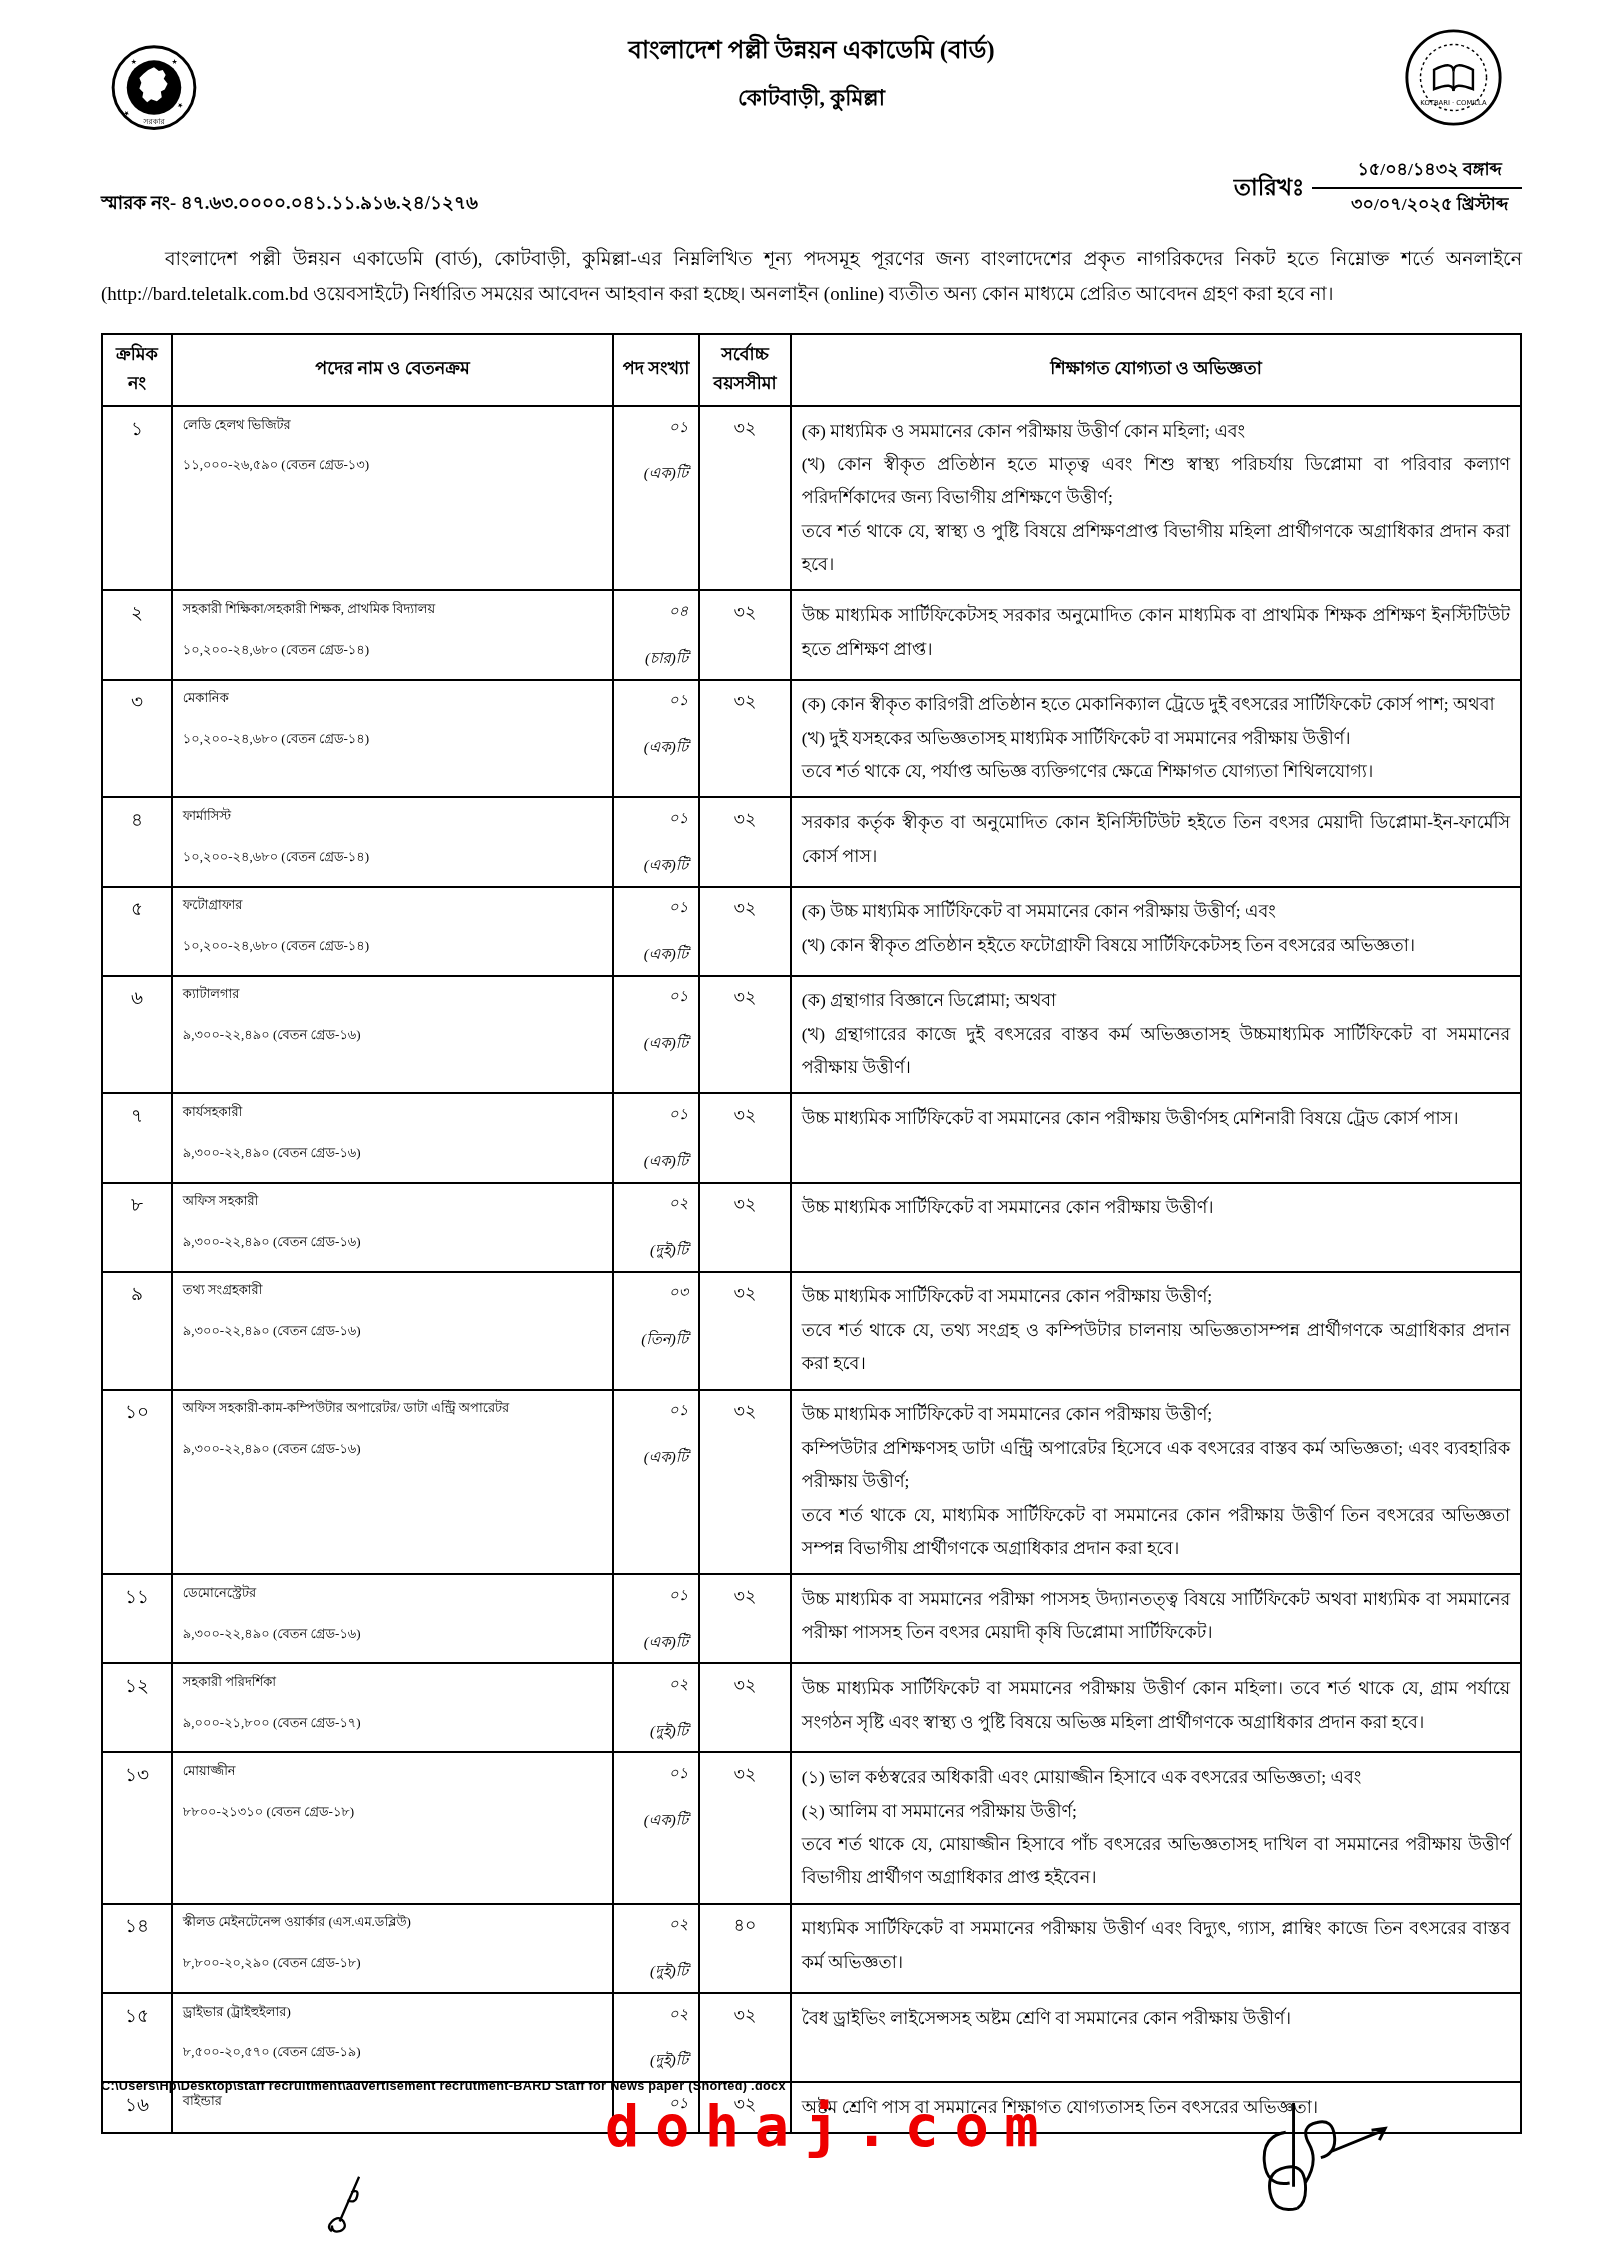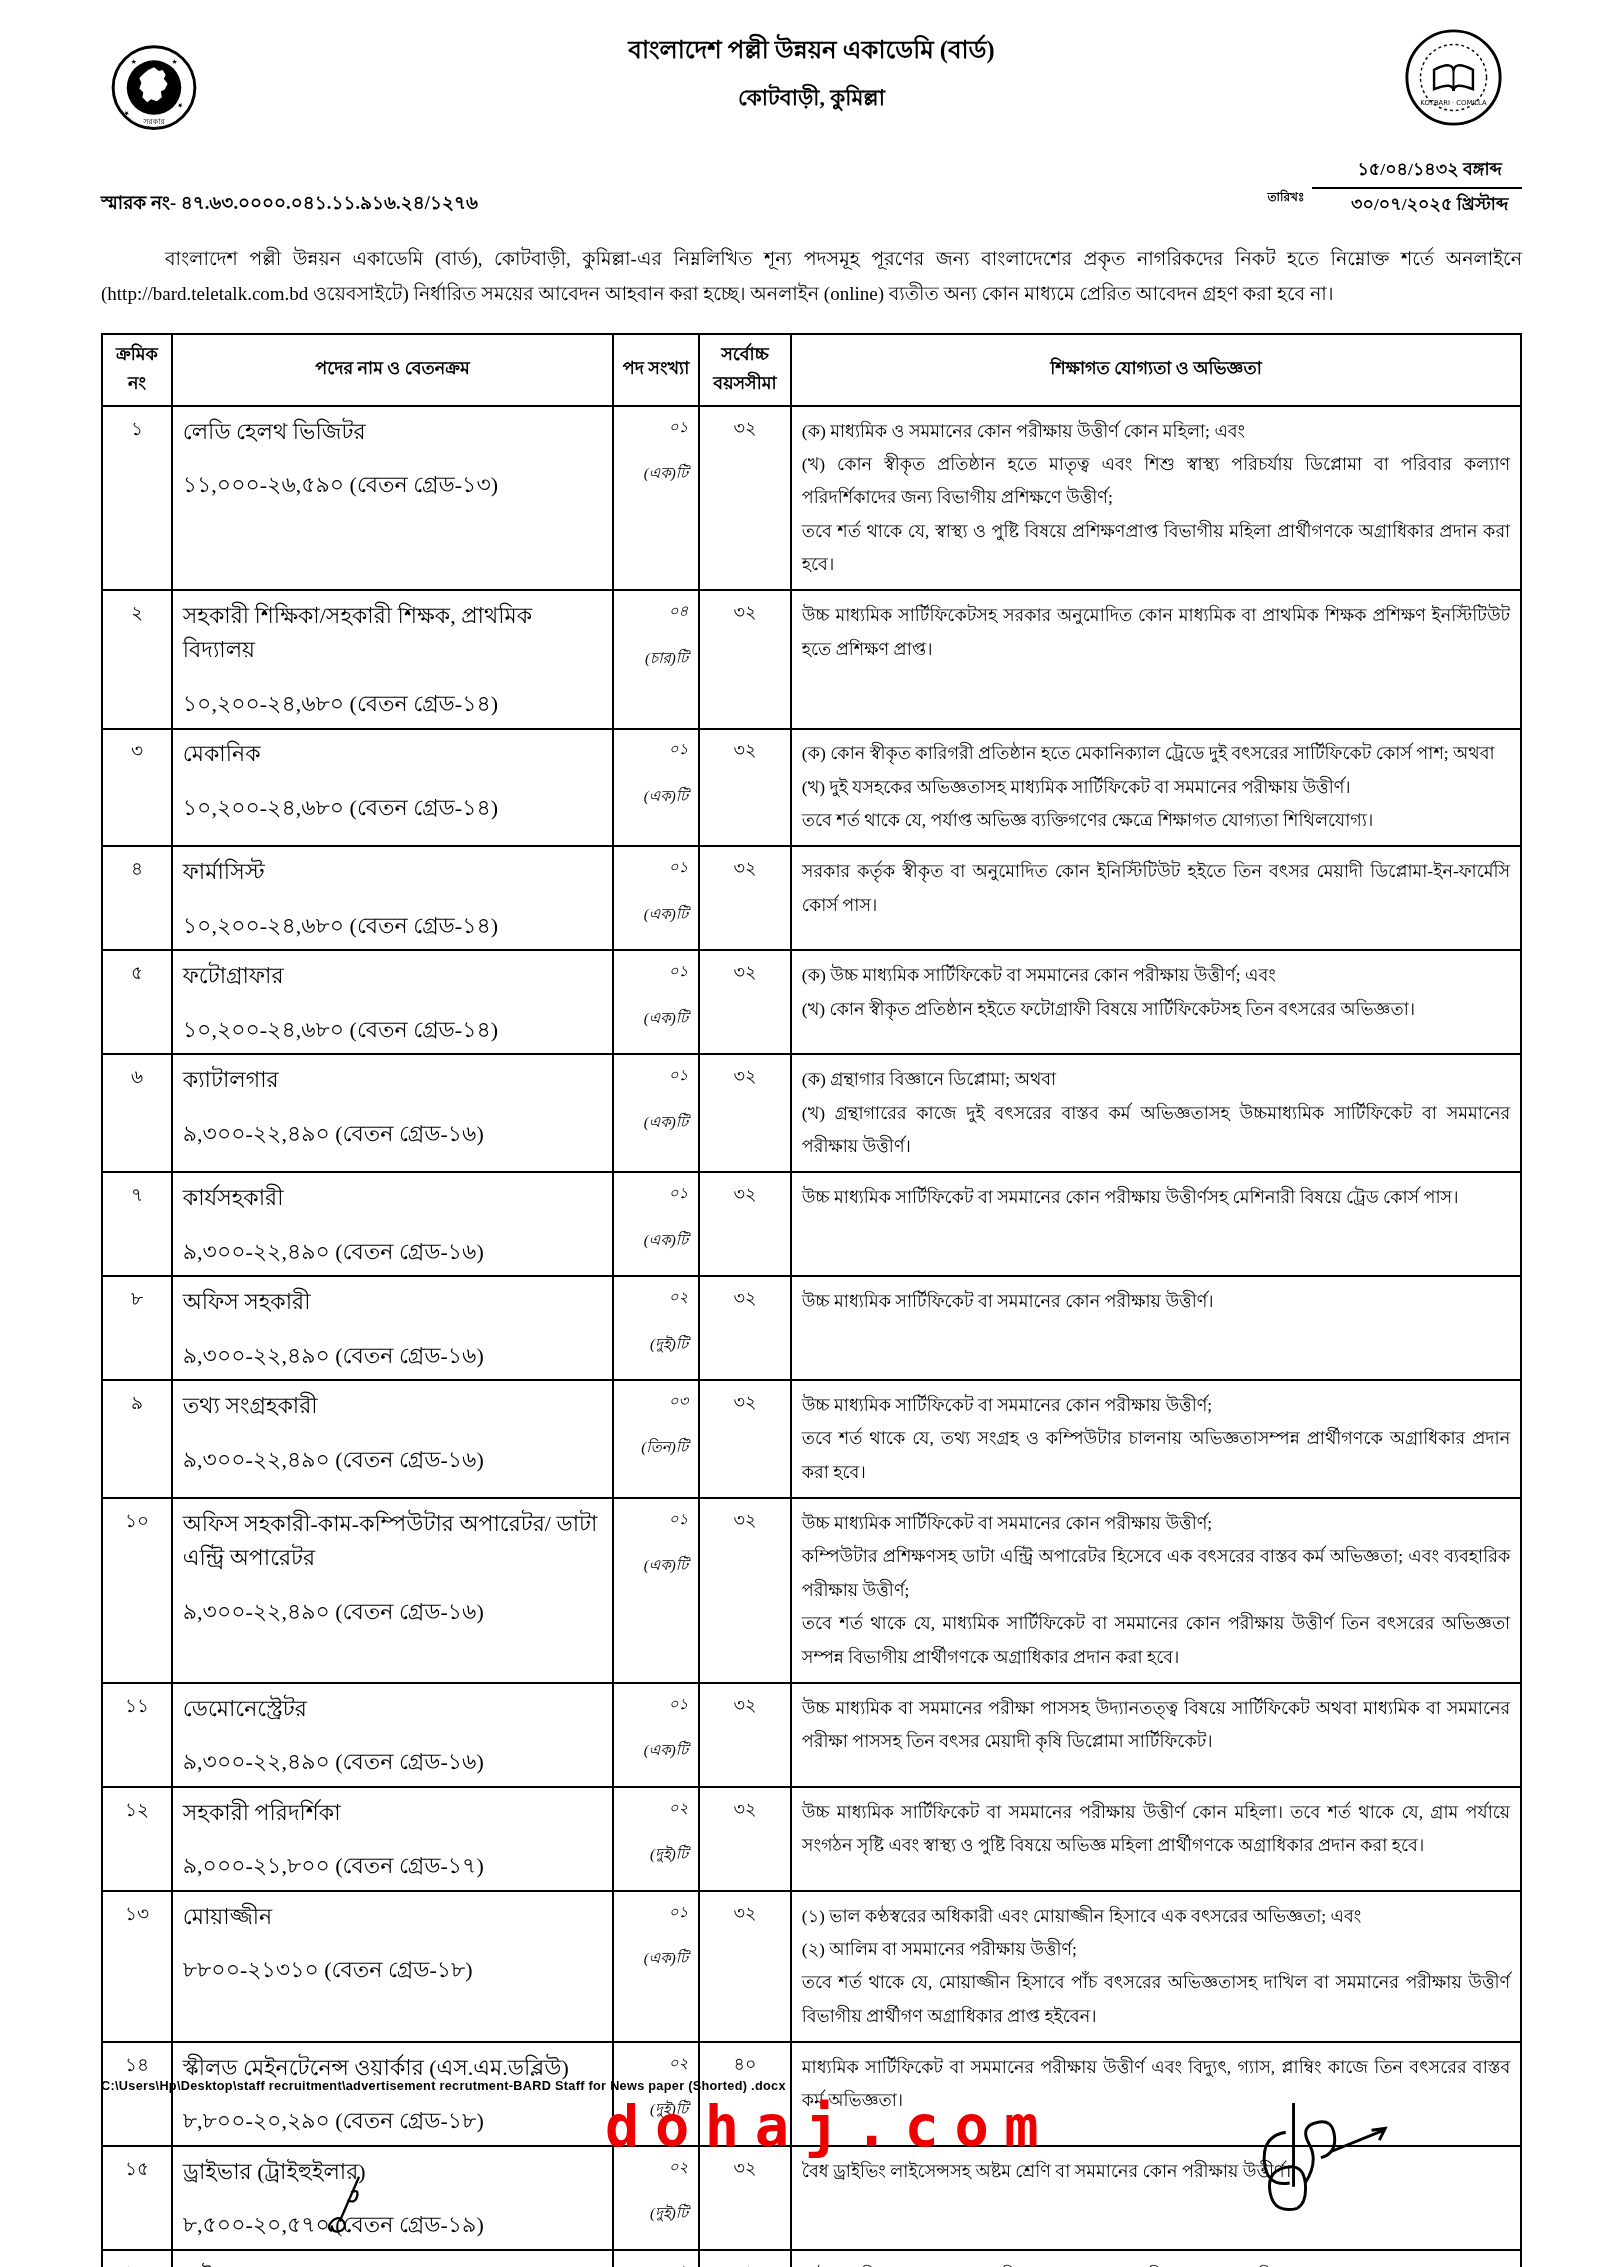--- a/index.html
+++ b/index.html
@@ -15,21 +15,21 @@
   .hdr { position: relative; text-align: center; }
   .seal { position: absolute; top: 9.8px; }
   .seal.left  { left: 7.8px; }
   .seal.right { right: 17.6px; top: 0px; }
   .org-name { font-size: 24.4px; font-weight: bold; padding-top: 3.9px; }
   .org-loc  { font-size: 21.5px; font-weight: bold; margin-top: 9.8px; }
 
   .memo-row { display: flex; justify-content: space-between; align-items: flex-end; margin-top: 39px; }
   .memo { font-size: 18.5px; font-weight: bold; }
   .date-block { display: flex; align-items: flex-end; gap: 7.8px; font-weight: bold; }
-  .date-label { font-size: 12px; padding-bottom: 11.7px; }
+  .date-label { font-size: 23px; padding-bottom: 11.7px; }
   .date-stack { display: inline-block; text-align: center; font-size: 17.6px; }
   .date-top { padding: 0 13.7px 2px 39px; border-bottom: 2px solid #000; }
   .date-bottom { padding: 2px 13.7px 0 39px; }
 
   .notice-title {
     text-align: center; margin-top: 25px; font-size: 26px; font-weight: bold;
   }
   .notice-title span { border-bottom: 2.9px solid #000; padding-bottom: 2.9px; }
 
   .intro {
@@ -41,21 +41,21 @@
   table.positions { border-collapse: collapse; width: 100%; margin-top: 21.5px; table-layout: fixed; }
   table.positions th, table.positions td {
     border: 2px solid #000; vertical-align: top; padding: 7.8px 9.8px;
   }
   table.positions th { font-size: 17.6px; font-weight: bold; text-align: center; vertical-align: middle; padding: 5.9px 3.9px; }
   col.c-sl   { width: 70px; }
   col.c-name { width: 441px; }
   col.c-cnt  { width: 86px; }
   col.c-age  { width: 92px; }
   td.sl   { text-align: center; font-size: 18.5px; padding-top: 13.7px; }
-  td.name { font-size: 22px; }
+  td.name { font-size: 13px; }
   td.name .post { line-height: 1.55; }
   td.name .pay  { margin-top: 21.5px; line-height: 1.4; }
   td.cnt  { text-align: right; font-size: 15px; padding-top: 11.7px; font-style: italic; }
   td.cnt .word { margin-top: 21.5px; }
   td.age  { text-align: center; font-size: 17.6px; padding-top: 11.7px; border-radius: 31px; }
   td.qual { font-size: 17.6px; }
   td.qual .qline { line-height: 1.9; text-align: justify; }
 
   
   .footer { position: absolute; left: 0; top: 2075px; width: 1368px; height: 192px; }

